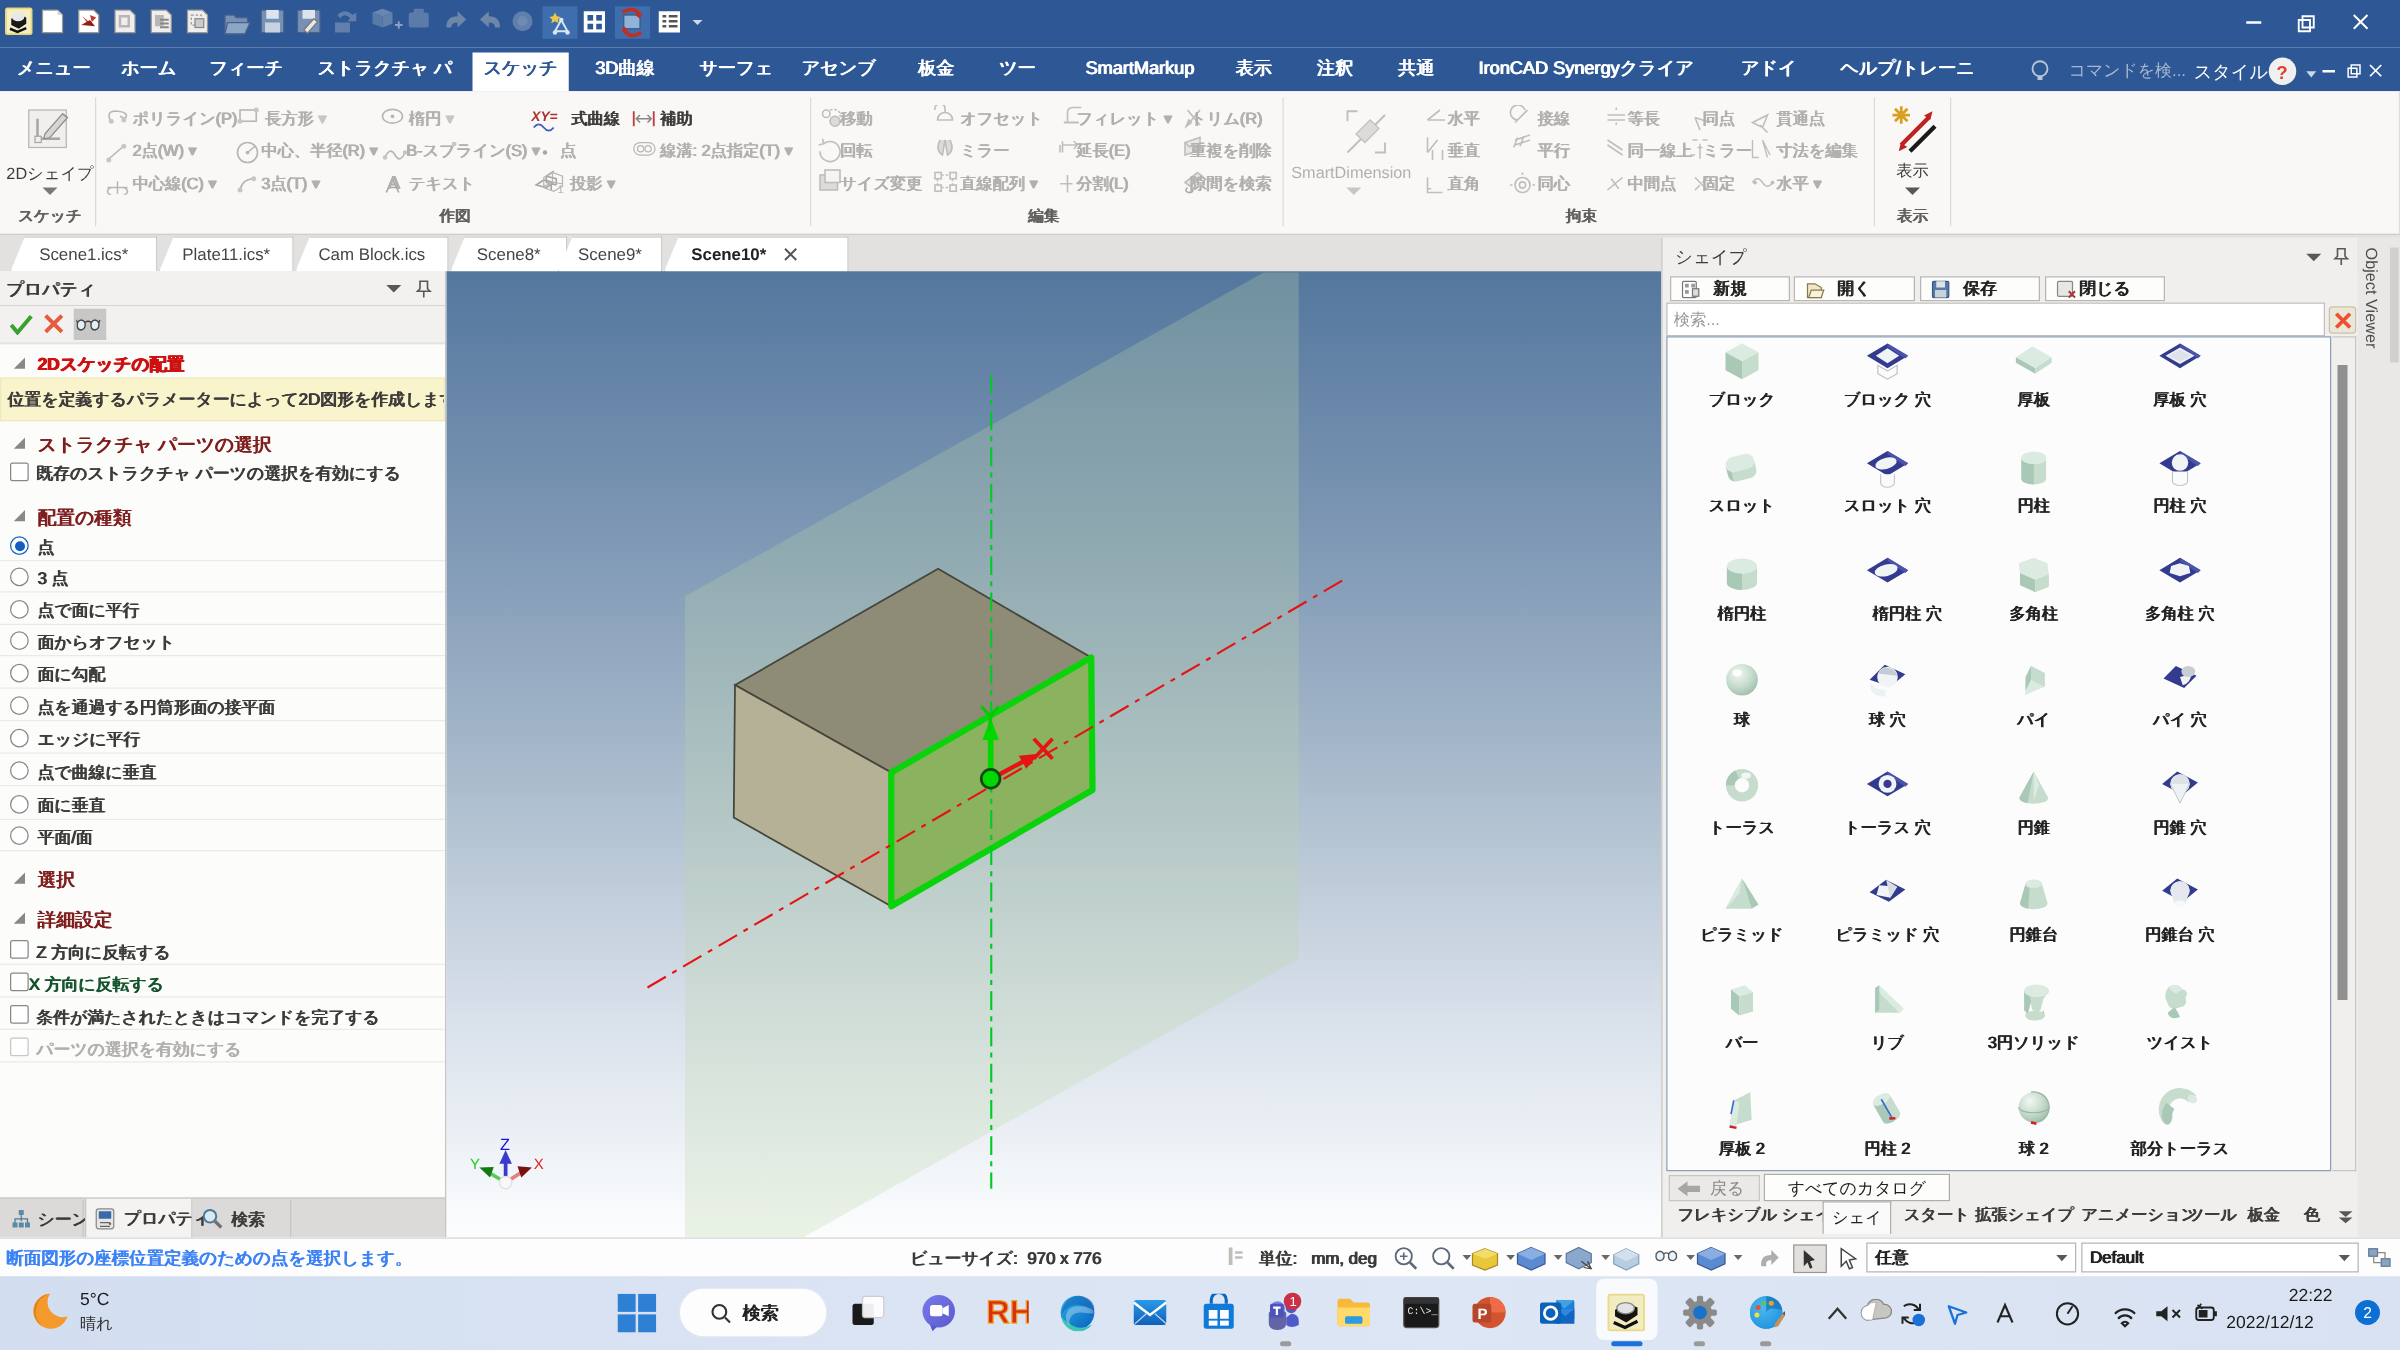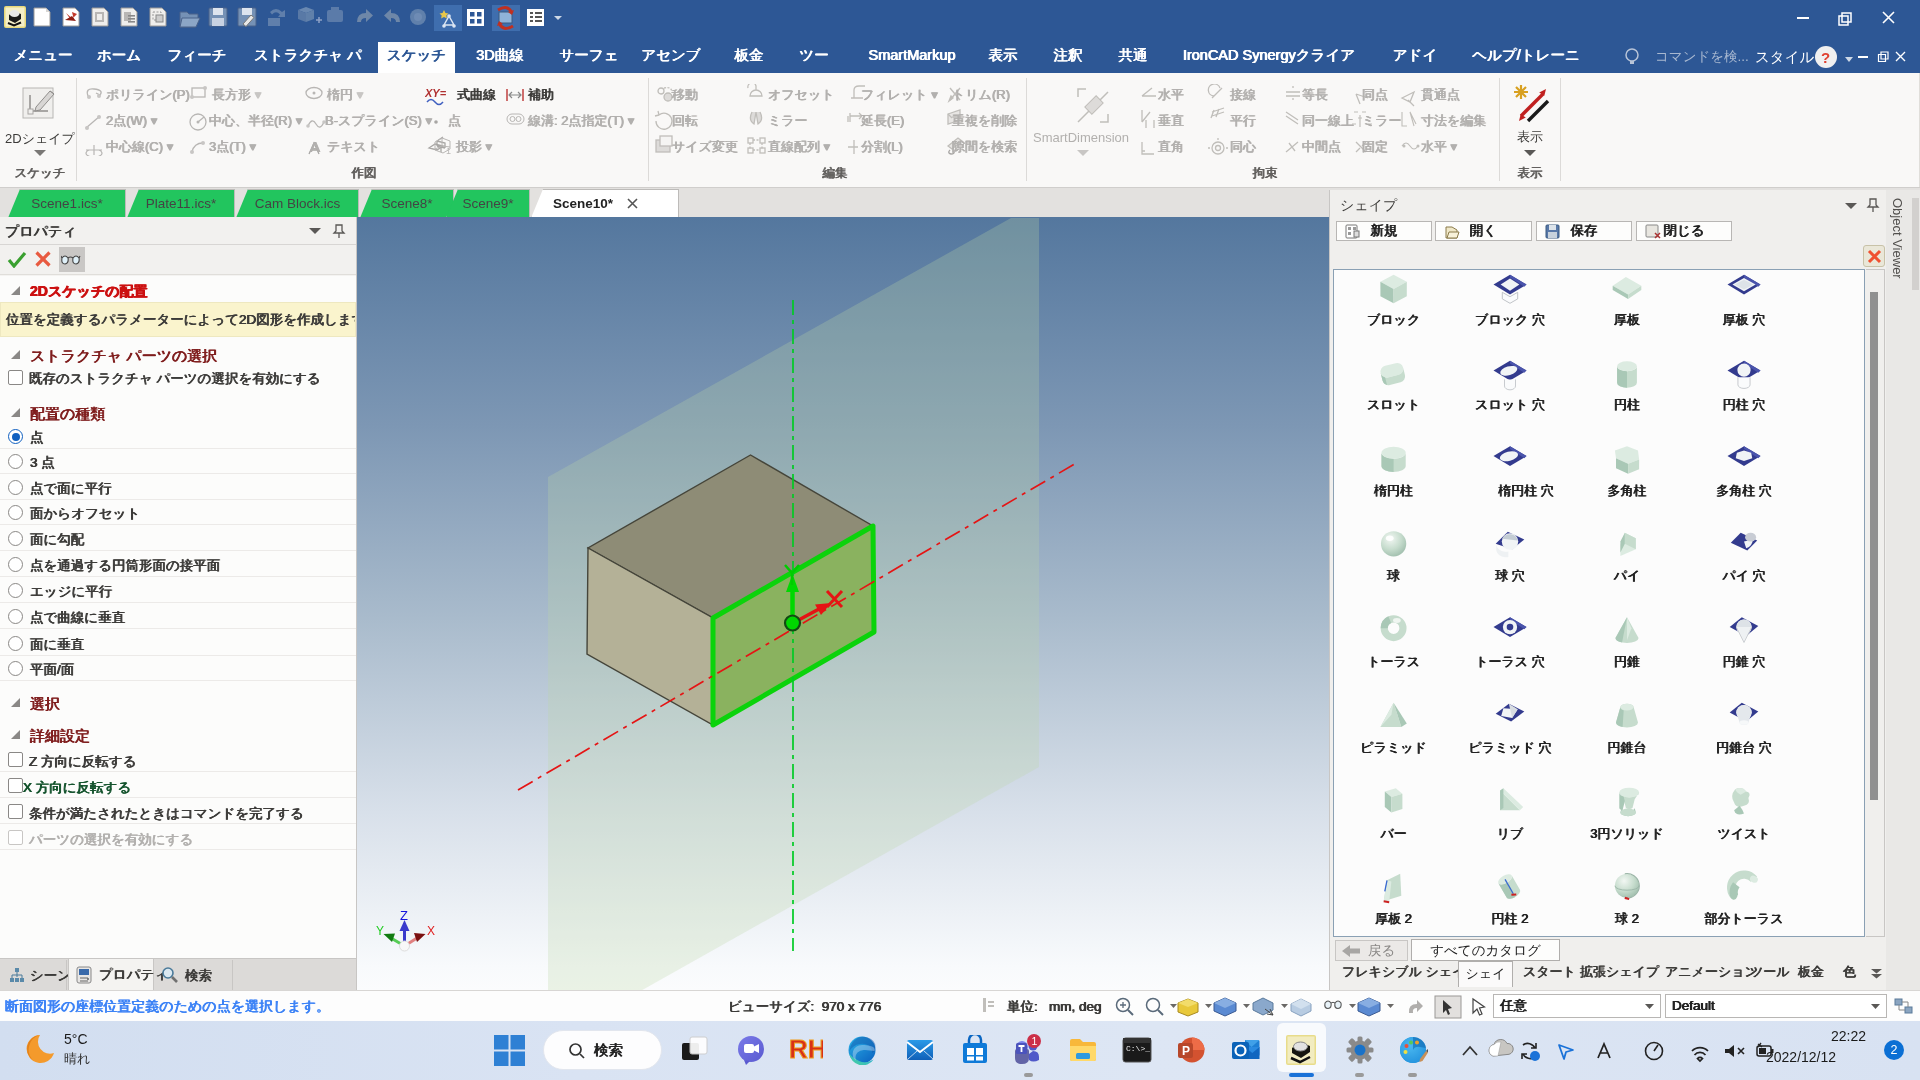--- a/index.html
+++ b/index.html
@@ -18,21 +18,21 @@
 #statusbar{left:0;top:990px;width:1920px;height:31px;background:#fdfdfd;border-top:1px solid #d8d6d4}
 #taskbar{left:0;top:1021px;width:1920px;height:59px;background:linear-gradient(90deg,#d2def0,#d9e3f3 30%,#dde6f4 60%,#d8e2f2)}
 .t-white{color:#fff}
 .gtx{color:#b2b0ae}
 .dtx{color:#3c3b39}
 .menutab,.ritem,.grplbl,.sechdr,.shlbl,.cattab,.catbtn,#leftpanel div.abs,#statusbar div.abs,#taskbar span,.docklbl{text-shadow:0.5px 0 currentColor,-0.5px 0 currentColor}
 .menutab{position:absolute;top:0;height:35px;line-height:35px;color:#fff;font-size:14.5px;text-align:center}
 .grplbl{position:absolute;top:92px;font-size:12.5px;color:#605e5c;text-align:center}
 .vsep{position:absolute;top:5px;width:1px;height:103px;background:#dcdad8}
 .ritem{position:absolute;height:22px;font-size:13px;white-space:nowrap}
-.docktab{position:absolute;top:1px;height:29px;background:#22c55e;border:1px solid #bdbbb9;border-bottom:none;font-size:13.5px;color:#444;text-align:center;line-height:28px}
+.docktab{position:absolute;top:1px;height:29px;background:#ffffff;border:1px solid #bdbbb9;border-bottom:none;font-size:13.5px;color:#444;text-align:center;line-height:28px}
 .sechdr{position:absolute;font-weight:normal;font-size:15px;color:#7f1d1d}
 .radio{position:absolute;width:15px;height:15px;border:1px solid #8a8886;border-radius:50%;background:#fff}
 .chk{position:absolute;width:15px;height:15px;border:1px solid #8a8886;border-radius:2px;background:#fff}
 .rowline{position:absolute;left:0;width:356px;height:1px;background:#eceae8}
 .shlbl{position:absolute;font-size:13px;color:#222;text-align:center;white-space:nowrap}
 </style></head>
 <body>
 <div id="app">
 <div class="abs" id="titlebar">
 <svg class="abs" style="left:0;top:0" width="760" height="38">
@@ -556,20 +556,21 @@
         </svg>開く</div>
 <div class="catbtn" style="left:206px;width:96px"><svg style="position:absolute;left:8px;top:2px" width="16" height="15">
           <rect x="1" y="1" width="13" height="13" rx="1" fill="#5878a8" stroke="#3a5a80"></rect>
           <rect x="4" y="1" width="7" height="5" fill="#dde4ea"></rect>
           <rect x="3" y="8" width="9" height="6" fill="#c8d2dc"></rect>
         </svg>保存</div>
 <div class="catbtn" style="left:306px;width:96px"><svg style="position:absolute;left:8px;top:2px" width="16" height="15">
           <rect x="1" y="1" width="12" height="12" rx="1" fill="#e8e6e0" stroke="#888"></rect>
           <path d="M10 9 l5 5 m-5 0 l5-5" stroke="#aa3333" stroke-width="1.5"></path>
         </svg>閉じる</div>
+<div class="abs" style="left:3px;top:52px;width:527px;height:27px;background:#fff;border:1px solid #c0beba;font-size:13px;color:#9a9896;line-height:25px;padding-left:5px">検索...</div>
 <div class="abs" style="left:533px;top:55px;width:22px;height:22px;background:#eae7d8;border:1px solid #c8c2a8;border-radius:3px">
         <svg style="position:absolute;left:3px;top:3px" width="15" height="15">
           <path d="M2 2 l11 11 m0-11 l-11 11" stroke="#f05030" stroke-width="3"></path>
         </svg>
       </div>
 <div class="abs" style="left:3px;top:79px;width:532px;height:668px;background:#fcfcfc;border:1px solid #8aa0b4;border-right:1px solid #8aa0b4"></div>
 <div class="abs" style="left:536px;top:79px;width:19px;height:668px;background:#f0efed;border:1px solid #c8c6c4;border-left:none"></div>
 <div class="abs" style="left:540px;top:102px;width:8px;height:508px;background:#909090"></div>
 <svg class="abs" id="shapegrid" style="left:3px;top:79px" width="532" height="668">
 <g transform="translate(60.6,20) scale(1.1)">
@@ -1052,15 +1053,15 @@
         <path d="M199 12 l4-6" stroke="#222" stroke-width="1.6"></path>
 <path d="M237 12 a11 11 0 0 1 16 0 m-13.5 4 a7 7 0 0 1 11 0 m-8 3.5 a3.5 3.5 0 0 1 5 0 l-2.5 2.5z" stroke="#222" stroke-width="1.7" fill="none"></path>
 <path d="M270 10 h4 l5-4 v12 l-5-4 h-4z" fill="#222"></path>
         <path d="M283 9 l6 6 m0-6 l-6 6" stroke="#222" stroke-width="1.6"></path>
 <rect x="302" y="7" width="14" height="10" rx="2" stroke="#222" fill="none" stroke-width="1.5"></rect>
         <rect x="316" y="10" width="2.5" height="4" fill="#222"></rect>
         <rect x="304" y="9" width="7" height="6" fill="#222"></rect>
         <path d="M303 5 l4 3 m-1-4 l-3 4" stroke="#222" stroke-width="1.3"></path>
 </svg>
 <div class="abs" style="left:1786px;top:7px;width:80px;font-size:14px;color:#1a1a1a;text-align:right">22:22</div>
-<div class="abs" style="left:1766px;top:28px;width:100px;font-size:14px;color:#1a1a1a;text-align:left">2022/12/12</div>
+<div class="abs" style="left:1766px;top:28px;width:100px;font-size:14px;color:#1a1a1a;text-align:center">2022/12/12</div>
 <div class="abs" style="left:1884px;top:19px;width:20px;height:20px;border-radius:50%;background:#0b6fd4;color:#fff;font-size:12.5px;text-align:center;line-height:20px">2</div>
 </div>
 </div>
 </body></html>

